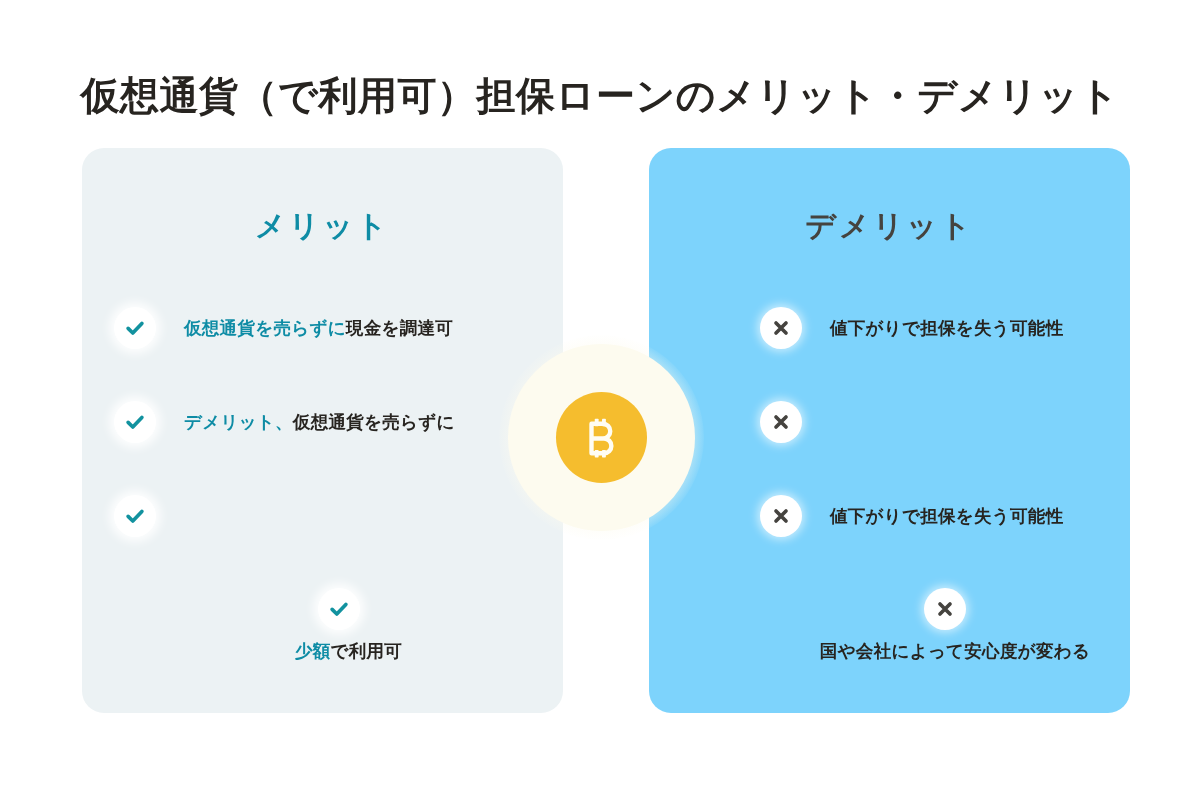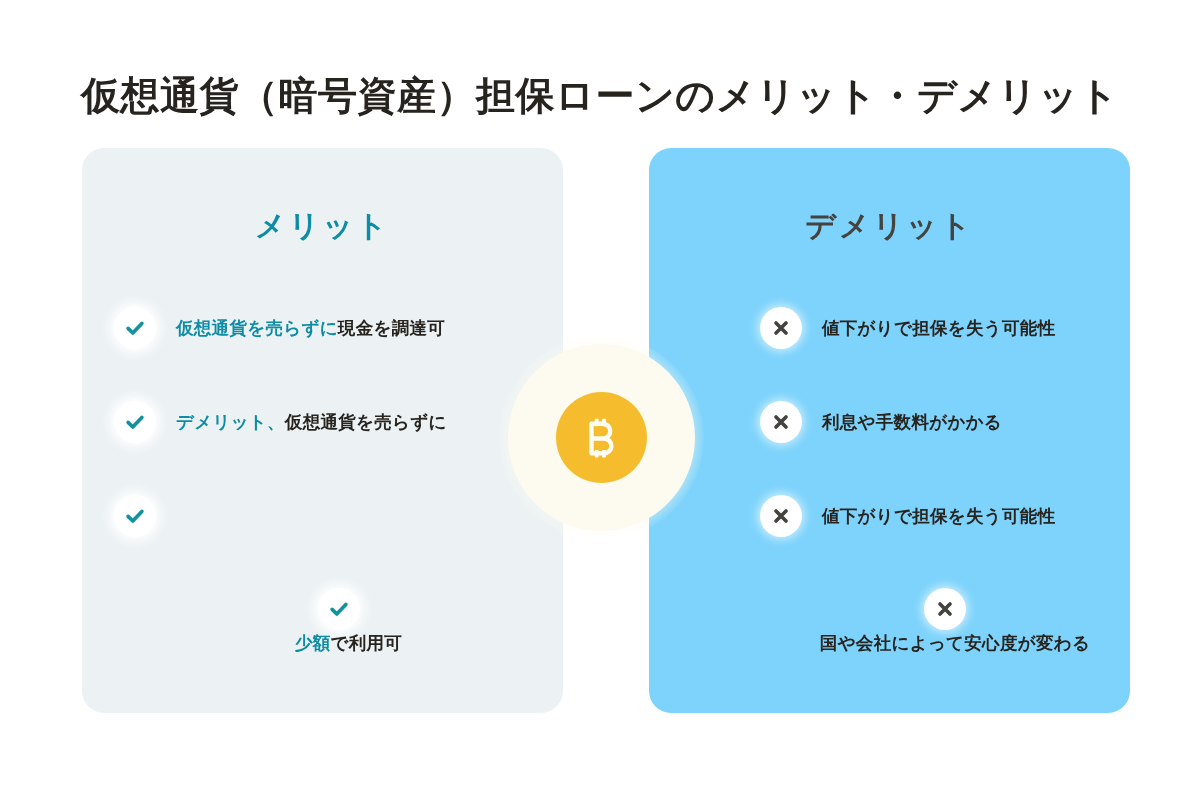--- a/index.html
+++ b/index.html
@@ -78,20 +78,21 @@
     width: 100%;
     margin: 0;
     padding: 0;
     list-style: none;
   }
   .item-row {
     display: flex;
     align-items: center;
     height: 44px;
     margin-bottom: 50px;
+    gap: 8px;
   }
   .item-row:last-child { margin-bottom: 0; flex-direction: column; }
 
   .panel-merit .item-row { padding-left: 32px; }
   .panel-demerit .item-row { padding-left: 111px; }
 
   .badge {
     flex: 0 0 auto;
     width: 42px;
     height: 42px;
@@ -152,21 +153,21 @@
     align-items: center;
     justify-content: center;
   }
   .coin svg { display: block; }
 </style>
 </head>
 <body>
 
 <div class="canvas">
 
-  <h1 class="page-title">仮想通貨（暗号資産）担保ローンのメリット・デメリット</h1>
+  <h1 class="page-title">仮想通貨（で利用可）担保ローンのメリット・デメリット</h1>
 
   <section class="panel panel-merit">
     <div class="panel-heading">メリット</div>
 
     <ul class="item-list">
 
       <li class="item-row">
         <span class="badge">
           <svg width="22" height="22" viewBox="0 0 24 24" aria-hidden="true">
             <path d="M4.5 12.4 L9.6 17.4 L19.5 7.0" fill="none" stroke="#12929f" stroke-width="4" stroke-linecap="round" stroke-linejoin="round"></path>
@@ -224,23 +225,20 @@
         <span class="item-text">
           <span class="hl"></span><span>値下がりで担保を失う可能性</span>
         </span>
       </li>
 
       <li class="item-row">
         <span class="badge">
           <svg width="20" height="20" viewBox="0 0 24 24" aria-hidden="true">
             <path d="M6 6 L18 18 M18 6 L6 18" fill="none" stroke="#45433f" stroke-width="4.4" stroke-linecap="round"></path>
           </svg>
-        </span>
-        <span class="item-text">
-          <span class="hl"></span><span>利息や手数料がかかる</span>
         </span>
       </li>
 
       <li class="item-row">
         <span class="badge">
           <svg width="20" height="20" viewBox="0 0 24 24" aria-hidden="true">
             <path d="M6 6 L18 18 M18 6 L6 18" fill="none" stroke="#45433f" stroke-width="4.4" stroke-linecap="round"></path>
           </svg>
         </span>
         <span class="item-text">

